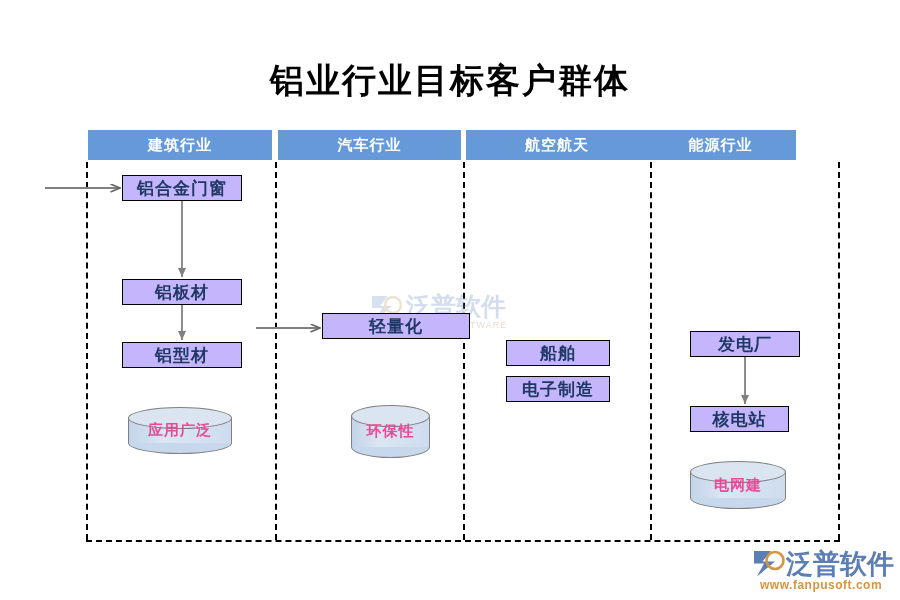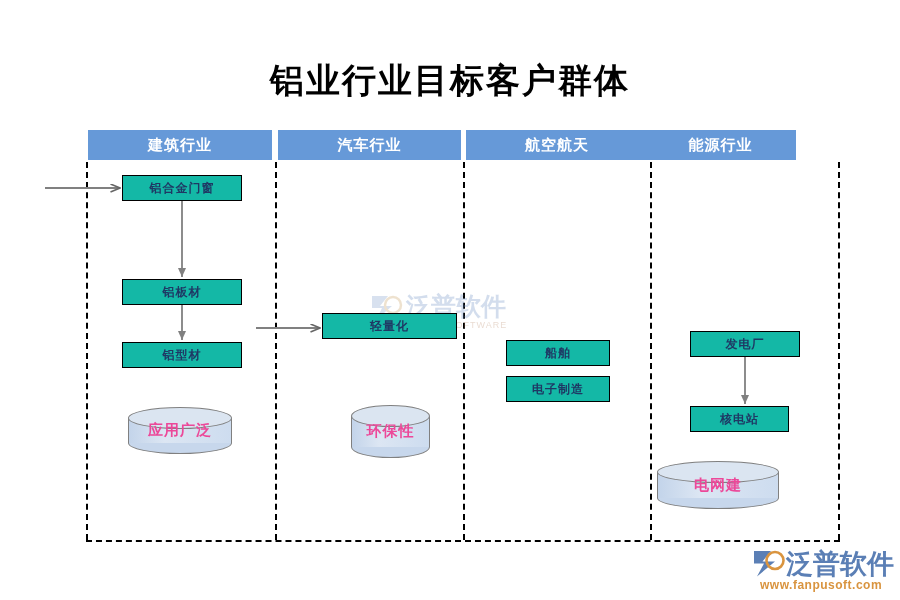--- a/index.html
+++ b/index.html
@@ -58,24 +58,24 @@
     display: flex;
     align-items: center;
     justify-content: center;
     letter-spacing: 1px;
     white-space: nowrap;
   }
 
   
   .node-box {
     position: absolute;
-    background: #14b8a6;
+    background: #c4b5fd;
     border: 1.5px solid #000000;
     color: #1f3864;
-    font-size: 12px;
+    font-size: 17px;
     font-weight: 700;
     display: flex;
     align-items: center;
     justify-content: center;
     letter-spacing: 1px;
     white-space: nowrap;
   }
 
   
   .cylinder {
@@ -246,21 +246,21 @@
   <div class="node-box" style="left:122px; top:342px; width:120px; height:26px;">
     <span>铝型材</span>
   </div>
   <div class="cylinder" style="left:128px; top:407px; width:104px; height:47px;">
     <div class="cyl-bottom"></div>
     <div class="cyl-body"></div>
     <div class="cyl-top"></div>
     <div class="cyl-label">应用广泛</div>
   </div>
 
-  <div class="node-box" style="left:322px; top:313px; width:135px; height:26px;">
+  <div class="node-box" style="left:322px; top:313px; width:148px; height:26px;">
     <span>轻量化</span>
   </div>
   <div class="cylinder" style="left:351px; top:405px; width:79px; height:53px;">
     <div class="cyl-bottom"></div>
     <div class="cyl-body"></div>
     <div class="cyl-top"></div>
     <div class="cyl-label">环保性</div>
   </div>
 
   <div class="node-box" style="left:506px; top:340px; width:104px; height:26px;">
@@ -269,21 +269,21 @@
   <div class="node-box" style="left:506px; top:376px; width:104px; height:26px;">
     <span>电子制造</span>
   </div>
 
   <div class="node-box" style="left:690px; top:331px; width:110px; height:26px;">
     <span>发电厂</span>
   </div>
   <div class="node-box" style="left:690px; top:406px; width:99px; height:26px;">
     <span>核电站</span>
   </div>
-  <div class="cylinder" style="left:657px; top:461px; width:122px; height:48px;">
+  <div class="cylinder" style="left:690px; top:461px; width:96px; height:48px;">
     <div class="cyl-bottom"></div>
     <div class="cyl-body"></div>
     <div class="cyl-top"></div>
     <div class="cyl-label">电网建</div>
   </div>
 
   <svg id="arrows">
     <defs>
       <marker id="ah-open" markerWidth="11" markerHeight="9" refX="10" refY="4.5" orient="auto" markerUnits="userSpaceOnUse">
         <path d="M0.5,0.5 L10,4.5 L0.5,8.5" fill="none" stroke="#666666" stroke-width="1.6"></path>

